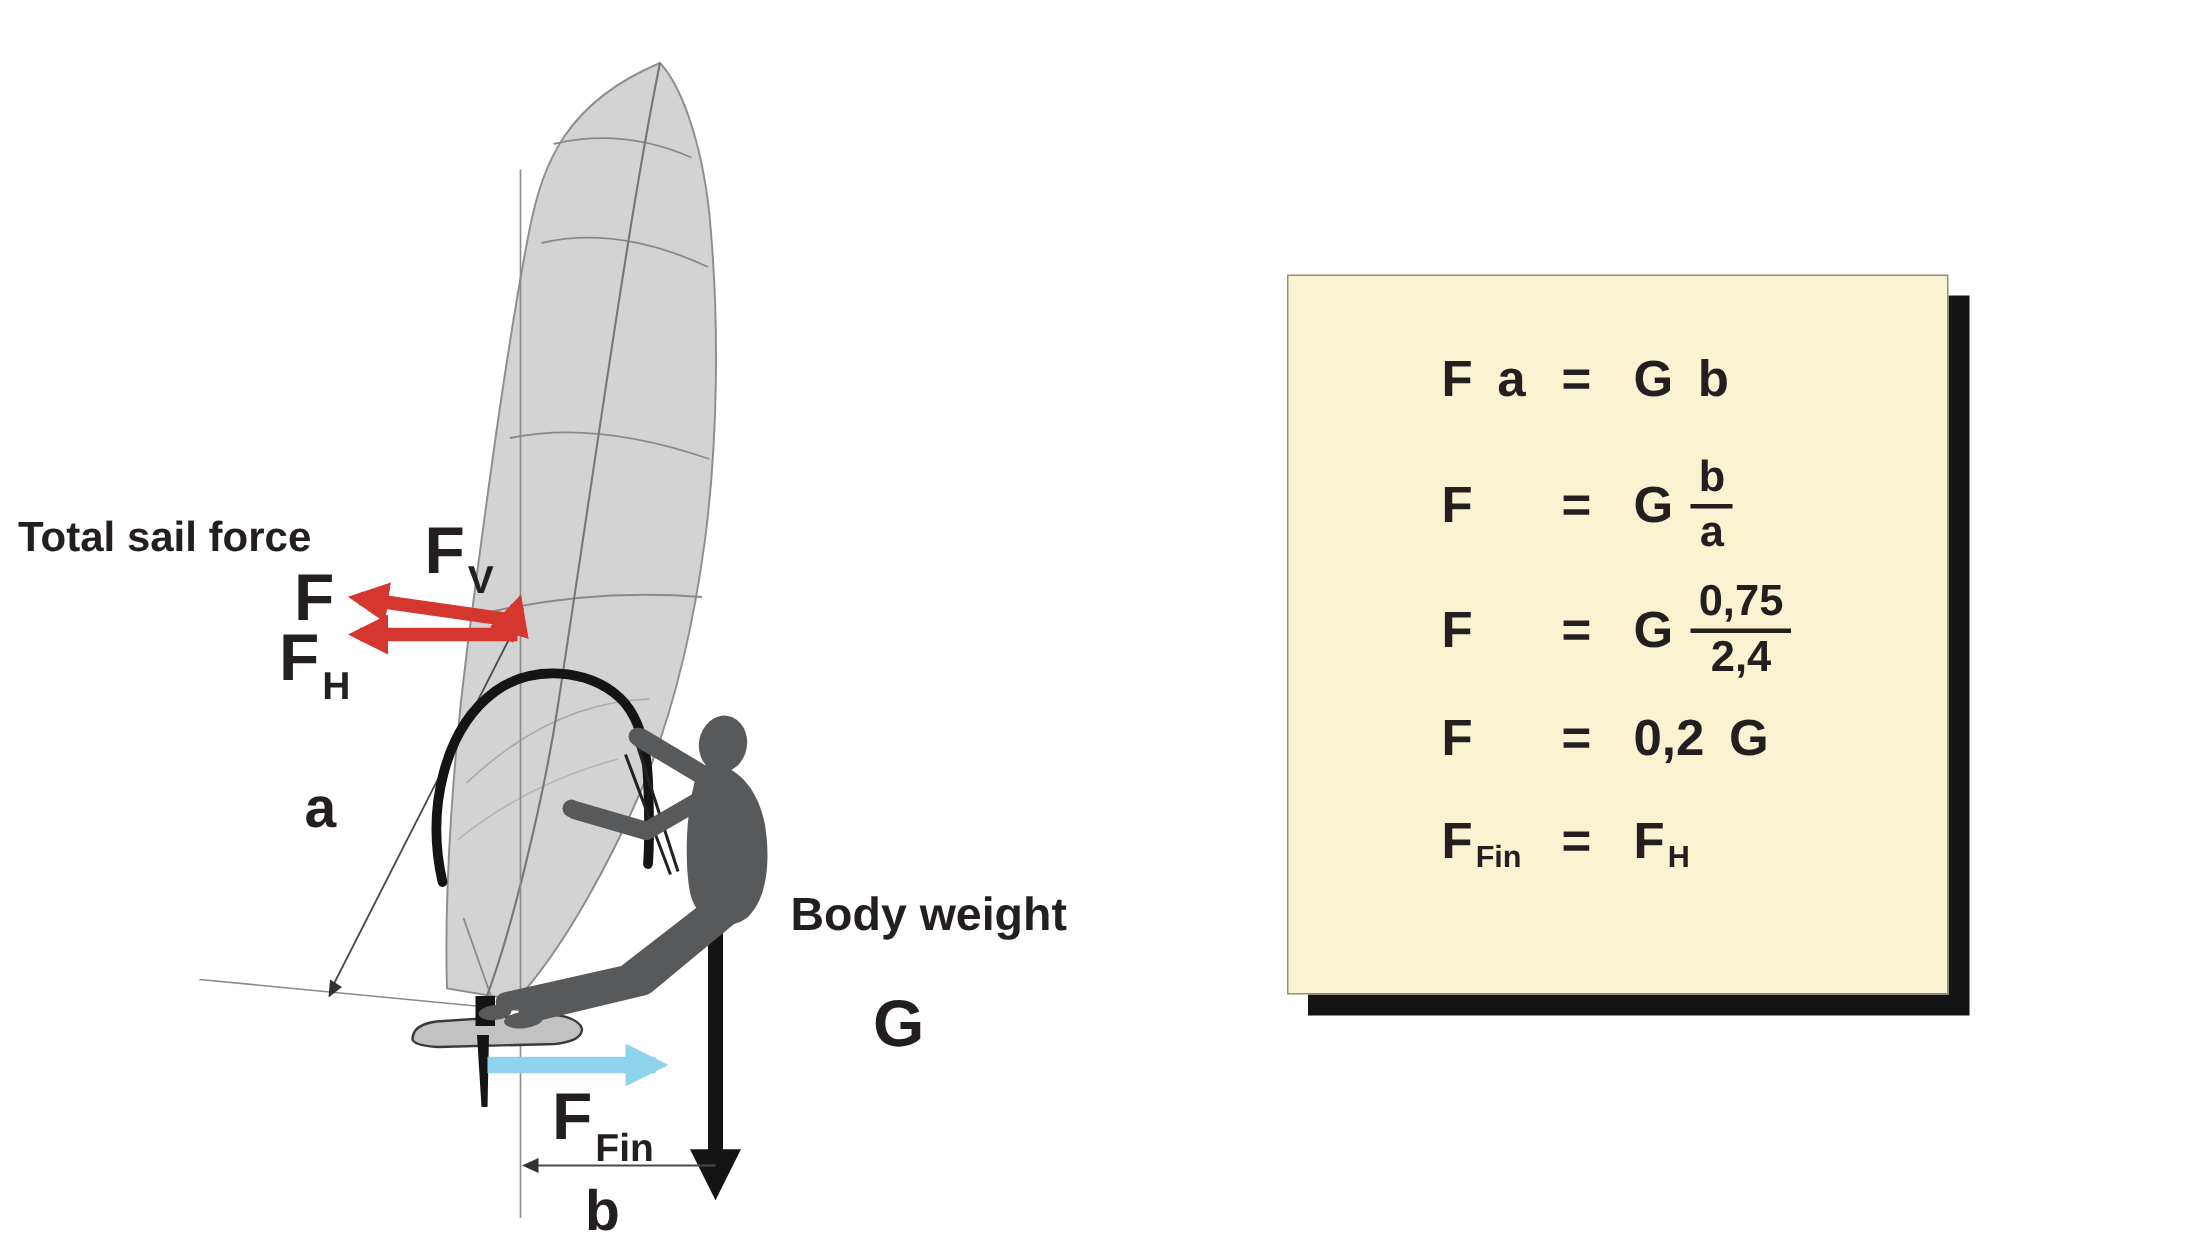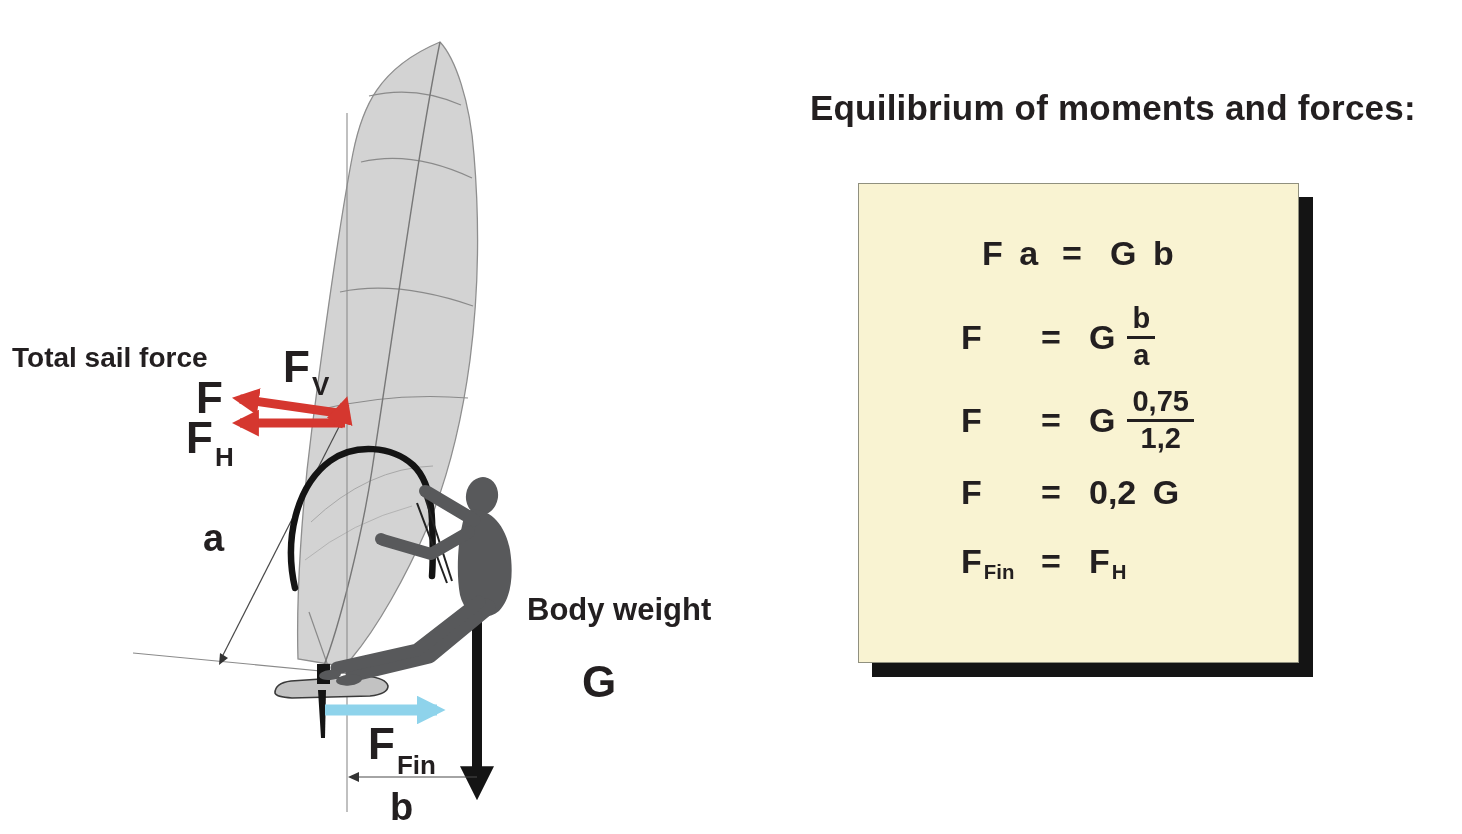--- a/index.html
+++ b/index.html
@@ -18,21 +18,21 @@
   .panel-title{position:absolute;left:810px;top:88px;width:640px;
     font-size:35px;font-weight:bold;color:#231f20;letter-spacing:.2px;}
 
   .eq-box{position:absolute;left:858px;top:183px;width:441px;height:480px;
     background:#f9f3d2;border:1px solid #90907f;box-sizing:border-box;
     box-shadow:14px 14px 0 #141414;}
   .eq-rows{position:absolute;left:102px;top:50px;display:flex;flex-direction:column;}
   .eq-row{display:grid;grid-template-columns:80px 48px auto;align-items:center;
     color:#231f20;font-weight:bold;font-size:34px;}
   .eq-row .lhs,.eq-row .rhs{word-spacing:7px;white-space:nowrap;}
-  .mb1{margin-bottom:30px;margin-left:21px;} .mb2{margin-bottom:14px;} .mb3{margin-bottom:18px;} .mb4{margin-bottom:30px;}
+  .mb1{margin-bottom:30px;} .mb2{margin-bottom:14px;} .mb3{margin-bottom:18px;} .mb4{margin-bottom:30px;}
   .rhs-flex{display:flex;align-items:center;}
   .frac{display:inline-block;text-align:center;font-size:29px;line-height:1.1;
     margin-left:12px;}
   .frac .num{display:block;padding:0 5px 1px;border-bottom:3px solid #231f20;}
   .frac .den{display:block;padding-top:1px;}
   .sub{font-size:0.6em;position:relative;top:0.30em;margin-left:2px;font-weight:bold;}
 </style>
 </head>
 <body>
 
@@ -113,21 +113,20 @@
     </text>
     <text class="svgtxt t38" x="203" y="551">a</text>
     <text class="svgtxt t38" x="390" y="820">b</text>
     <text class="svgtxt t42" x="368" y="759">
       <tspan>F</tspan><tspan class="sub26" dx="2" dy="15">Fin</tspan>
     </text>
     <text class="svgtxt t30" x="527" y="620">Body weight</text>
     <text class="svgtxt t42" x="582" y="697">G</text>
   </svg>
 
-  <div class="panel-title">Equilibrium of moments and forces:</div>
 
   <div class="eq-box">
     <div class="eq-rows">
 
       <div class="eq-row mb1">
         <span class="lhs">F a</span>
         <span class="eq">=</span>
         <span class="rhs">G b</span>
       </div>
 
@@ -143,21 +142,21 @@
         </span>
       </div>
 
       <div class="eq-row mb3">
         <span class="lhs">F</span>
         <span class="eq">=</span>
         <span class="rhs rhs-flex">
           <span>G</span>
           <span class="frac">
             <span class="num">0,75</span>
-            <span class="den">1,2</span>
+            <span class="den">2,4</span>
           </span>
         </span>
       </div>
 
       <div class="eq-row mb4">
         <span class="lhs">F</span>
         <span class="eq">=</span>
         <span class="rhs">0,2 G</span>
       </div>
 

